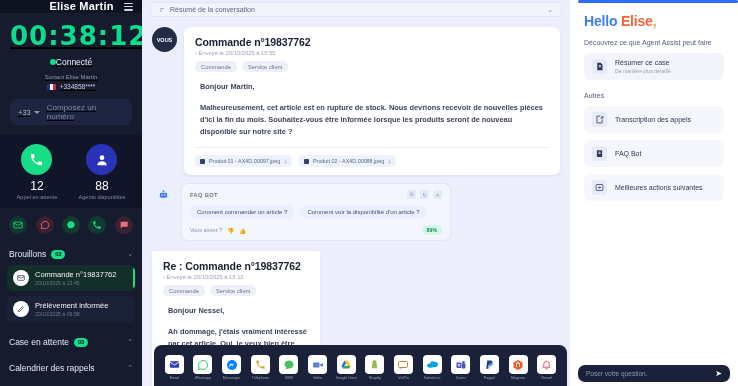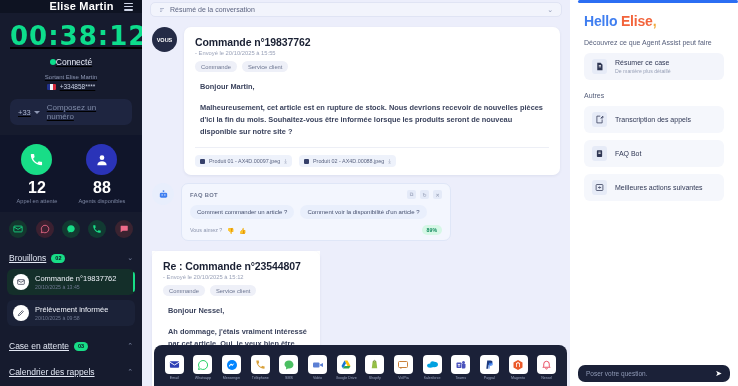--- a/index.html
+++ b/index.html
@@ -60,33 +60,33 @@
   .dial-cc { color:#a9b3cc; font-size:7.5px; display:flex;align-items:center;gap:3px;}
   .chev-d { width:0;height:0;border-left:3px solid transparent;border-right:3px solid transparent;border-top:3.5px solid #8d97b3;}
   .dial-ph { color:#7f8aa6; font-size:8px;}
 
   .sb-stats {
     background:#10152a; padding:9px 6px 8px; display:flex; justify-content:space-around;
   }
   .stat { text-align:center; }
   .stat-ic { width:31px;height:31px;border-radius:50%;display:flex;align-items:center;justify-content:center;margin:0 auto;}
   .stat-ic.green{background:#18dd87;} .stat-ic.blue{background:#2a33b8;}
-  .stat-n { color:#fff; font-size:16px; font-weight:bold; margin-top:4px;}
+  .stat-n { color:#fff; font-size:12px; font-weight:normal; margin-top:4px;}
   .stat-l { color:#7d87a3; font-size:5.6px; margin-top:1px;}
 
   .sb-channels {
     display:flex; justify-content:space-around; padding:8px 5px 8px; background:#161b2e;
   }
   .ch { width:18px;height:18px;border-radius:50%;display:flex;align-items:center;justify-content:center;}
   .ch.c1{background:#13372e;} .ch.c2{background:#3b2030;} .ch.c3{background:#123a31;}
   .ch.c4{background:#113a32;} .ch.c5{background:#3a2330;}
 
   .sb-list { flex:1; background:#161b2e; padding:0 7px; overflow:hidden;}
   .grp-hdr { display:flex;align-items:center;gap:5px; padding:7px 2px 6px; }
-  .grp-t { color:#e3e8f4;font-size:8.5px;text-decoration:underline;}
+  .grp-t { color:#e3e8f4;font-size:8.5px;}
   .badge { background:#18dd87;color:#0b1220;font-size:5.5px;font-weight:bold;border-radius:6px;padding:1.5px 4px;line-height:6px;}
   .chev { margin-left:auto; color:#7d87a3; font-size:7px; }
   .ticket {
     display:flex;align-items:center;gap:6px; background:#142f2a; border-radius:6px;
     padding:5px 6px; margin-bottom:5px; position:relative; overflow:hidden;
   }
   .ticket.alt { background:#1b2238; }
   .ticket.active::after{content:"";position:absolute;right:0;top:3px;bottom:3px;width:2.5px;background:#18dd87;border-radius:2px;}
   .t-ic { width:16px;height:16px;border-radius:50%;background:#fff;display:flex;align-items:center;justify-content:center;flex:0 0 16px;}
   .t-ttl { color:#eef1f8; font-size:7.5px; }
@@ -374,21 +374,21 @@
             <span class="bot-ft-t">Vous aimez ?</span>
             <span style="font-size:6px;color:#b9c1d4">👎</span>
             <span style="font-size:6px">👍</span>
             <span class="pct">89%</span>
           </div>
         </div>
       </div>
 
       <div class="msg right">
         <div class="card w2">
-          <div class="c-ttl">Re : Commande n°23544807</div>
+          <div class="c-ttl">Re : Commande n°19837762</div>
           <div class="c-meta">- Envoyé le 20/10/2025 à 15:12</div>
           <div class="tags">
             <span class="tag">Commande</span>
             <span class="tag">Service client</span>
           </div>
           <div class="c-body">
             <p>Bonjour Nessel,</p>
             <p>Ah dommage, j'étais vraiment intéressé par cet article. Oui, je veux bien être prévenu quand vous l'aurez à nouveau en stock s'il vous plaît.</p>
           </div>
           <div class="c-sep"></div>

